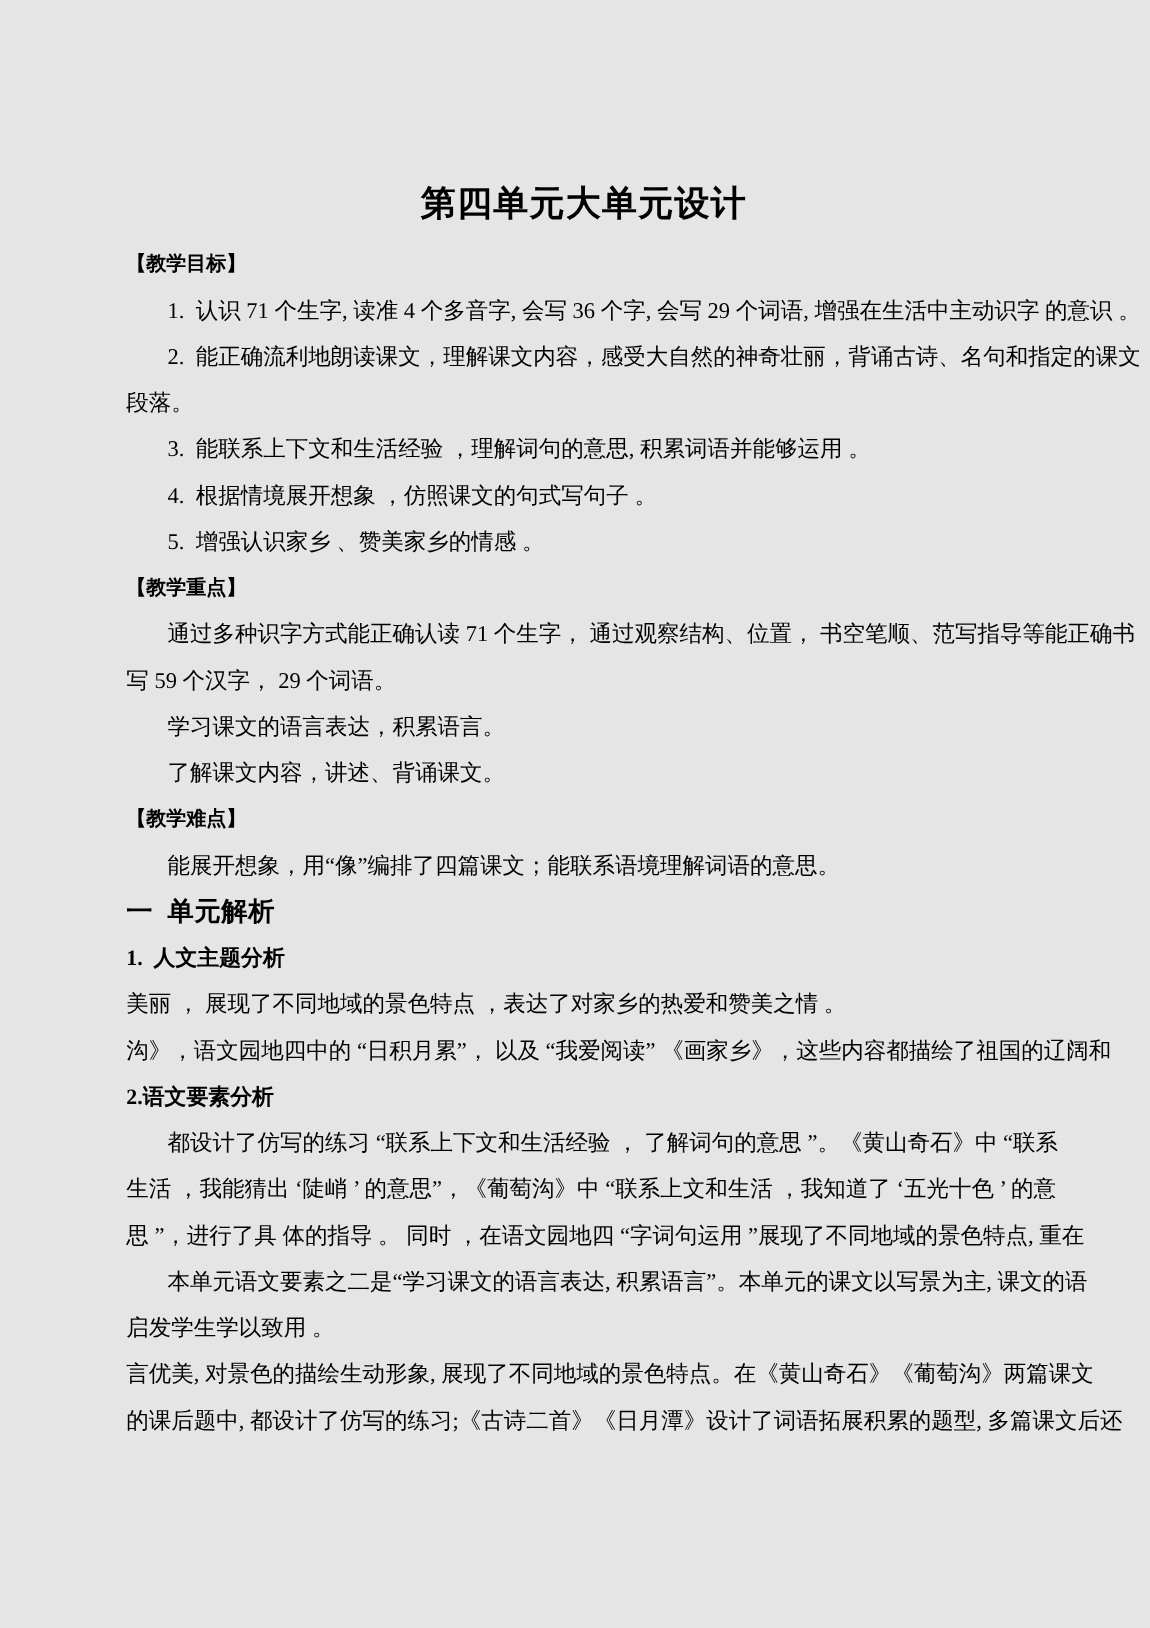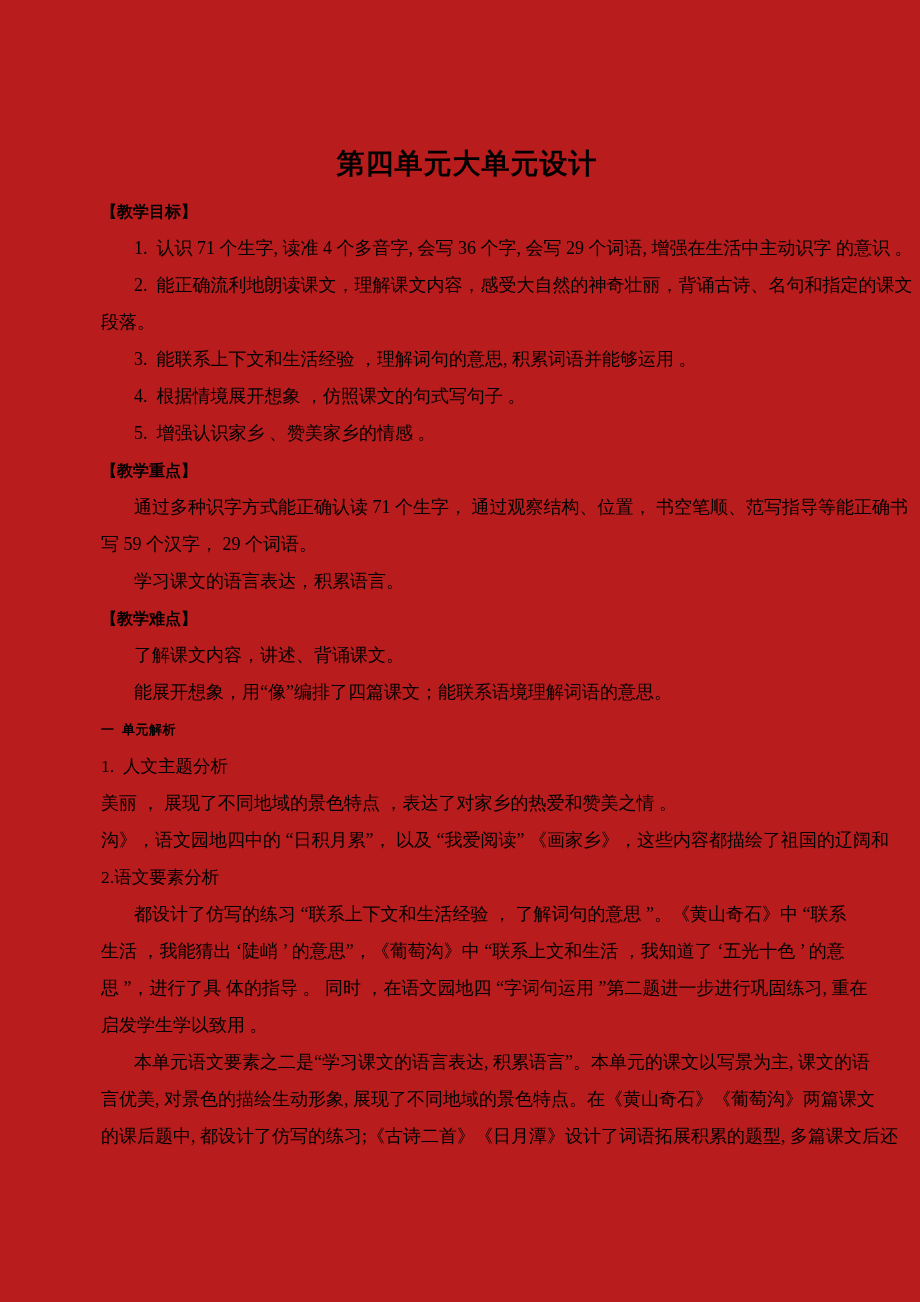--- a/index.html
+++ b/index.html
@@ -6,21 +6,21 @@
       margin: 0;
       padding: 0;
       background: #ffffff;
       color: #000000;
       font-family: "Liberation Serif", "DejaVu Serif", serif;
     }
     .page {
       position: relative;
       width: 920px;
       height: 1302px;
-      background: #b91c1c;
+      background: #e5e5e5;
       overflow: hidden;
     }
     .content {
       position: absolute;
       left: 101px;
       top: 141px;
       width: 732px;
     }
     .doc-title {
       height: 52px;
@@ -36,27 +36,27 @@
       line-height: 37px;
       font-size: 18px;
       white-space: nowrap;
       overflow: visible;
     }
     .bracket-heading {
       font-size: 16px;
       font-weight: bold;
     }
     .section-heading {
-      font-size: 13px;
+      font-size: 21px;
       font-weight: bold;
       letter-spacing: 0.5px;
     }
     .sub-heading {
       font-size: 17.5px;
-      font-weight: normal;
+      font-weight: bold;
     }
     .indent {
       padding-left: 33px;
     }
   </style>
 </head>
 <body>
 
 <div class="page">
   <div class="content">
@@ -68,34 +68,34 @@
     <div class="line indent">2.&nbsp; 能正确流利地朗读课文，理解课文内容，感受大自然的神奇壮丽，背诵古诗、名句和指定的课文</div>
     <div class="line">段落。</div>
     <div class="line indent">3.&nbsp; 能联系上下文和生活经验 ，理解词句的意思, 积累词语并能够运用 。</div>
     <div class="line indent">4.&nbsp; 根据情境展开想象 ，仿照课文的句式写句子 。</div>
     <div class="line indent">5.&nbsp; 增强认识家乡 、赞美家乡的情感 。</div>
 
     <div class="line bracket-heading">【教学重点】</div>
     <div class="line indent">通过多种识字方式能正确认读 71 个生字， 通过观察结构、位置， 书空笔顺、范写指导等能正确书</div>
     <div class="line">写 59 个汉字， 29 个词语。</div>
     <div class="line indent">学习课文的语言表达，积累语言。</div>
+    <div class="line indent">了解课文内容，讲述、背诵课文。</div>
+
     <div class="line bracket-heading">【教学难点】</div>
-
-    <div class="line indent">了解课文内容，讲述、背诵课文。</div>
     <div class="line indent">能展开想象，用“像”编排了四篇课文；能联系语境理解词语的意思。</div>
 
     <div class="line section-heading">一&nbsp; 单元解析</div>
 
     <div class="line sub-heading">1.&nbsp; 人文主题分析</div>
     <div class="line">美丽 ， 展现了不同地域的景色特点 ，表达了对家乡的热爱和赞美之情 。</div>
     <div class="line">沟》，语文园地四中的 “日积月累”， 以及 “我爱阅读” 《画家乡》，这些内容都描绘了祖国的辽阔和</div>
 
     <div class="line sub-heading">2.语文要素分析</div>
     <div class="line indent">都设计了仿写的练习 “联系上下文和生活经验 ， 了解词句的意思 ”。《黄山奇石》中 “联系</div>
     <div class="line">生活 ，我能猜出 ‘陡峭 ’ 的意思”，《葡萄沟》中 “联系上文和生活 ，我知道了 ‘五光十色 ’ 的意</div>
-    <div class="line">思 ”，进行了具 体的指导 。 同时 ，在语文园地四 “字词句运用 ”第二题进一步进行巩固练习, 重在</div>
+    <div class="line">思 ”，进行了具 体的指导 。 同时 ，在语文园地四 “字词句运用 ”展现了不同地域的景色特点, 重在</div>
+    <div class="line indent">本单元语文要素之二是“学习课文的语言表达, 积累语言”。本单元的课文以写景为主, 课文的语</div>
     <div class="line">启发学生学以致用 。</div>
-    <div class="line indent">本单元语文要素之二是“学习课文的语言表达, 积累语言”。本单元的课文以写景为主, 课文的语</div>
     <div class="line">言优美, 对景色的描绘生动形象, 展现了不同地域的景色特点。在《黄山奇石》《葡萄沟》两篇课文</div>
     <div class="line">的课后题中, 都设计了仿写的练习;《古诗二首》《日月潭》设计了词语拓展积累的题型, 多篇课文后还</div>
 
   </div>
 </div>
 
 </body></html>

